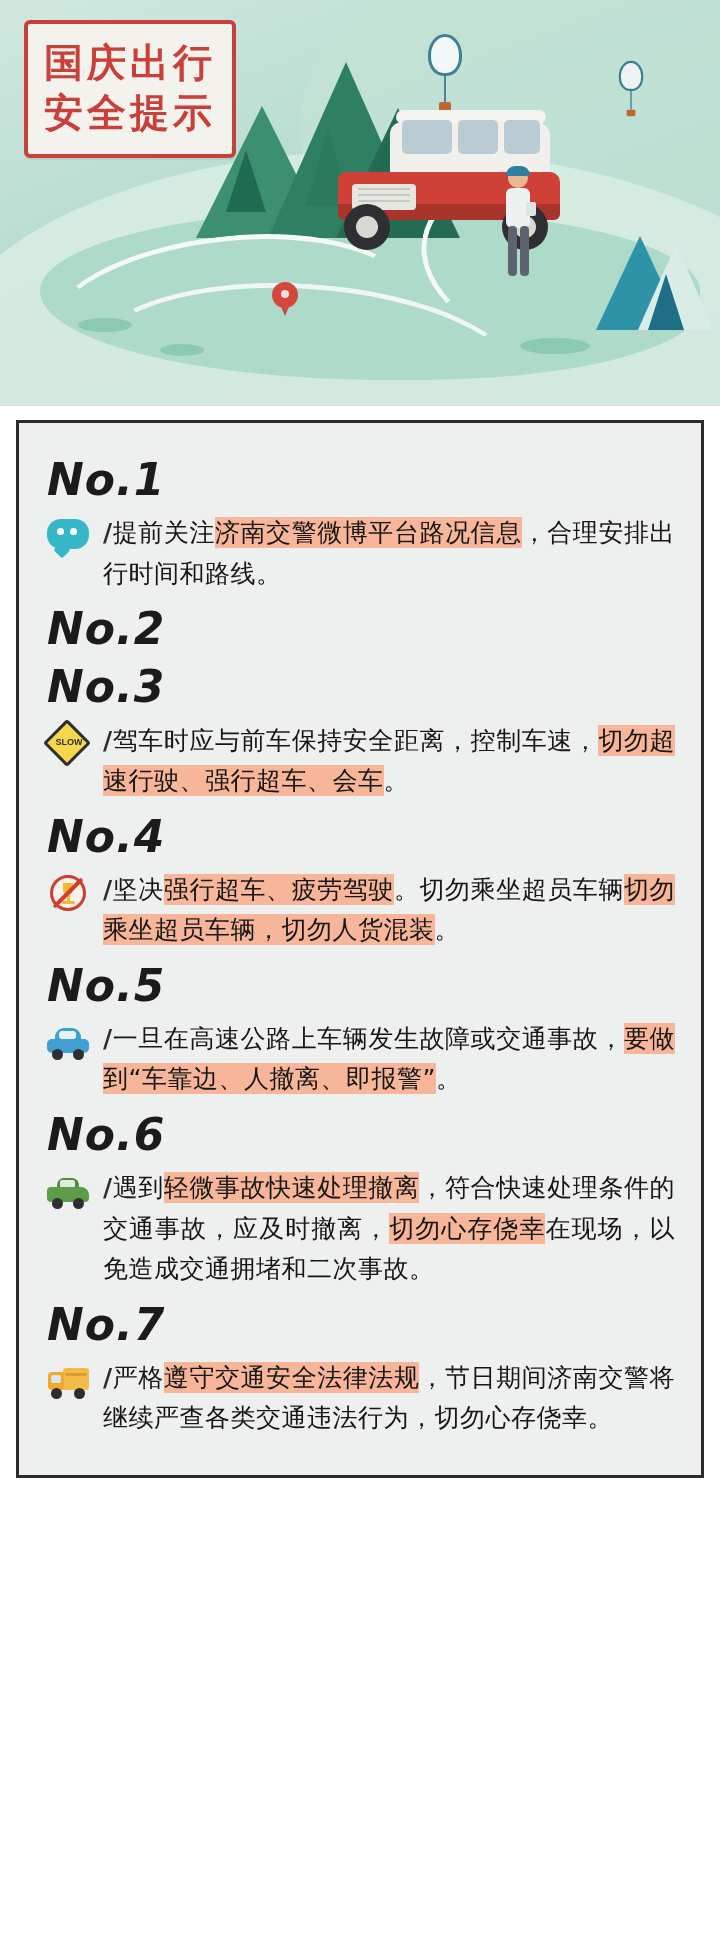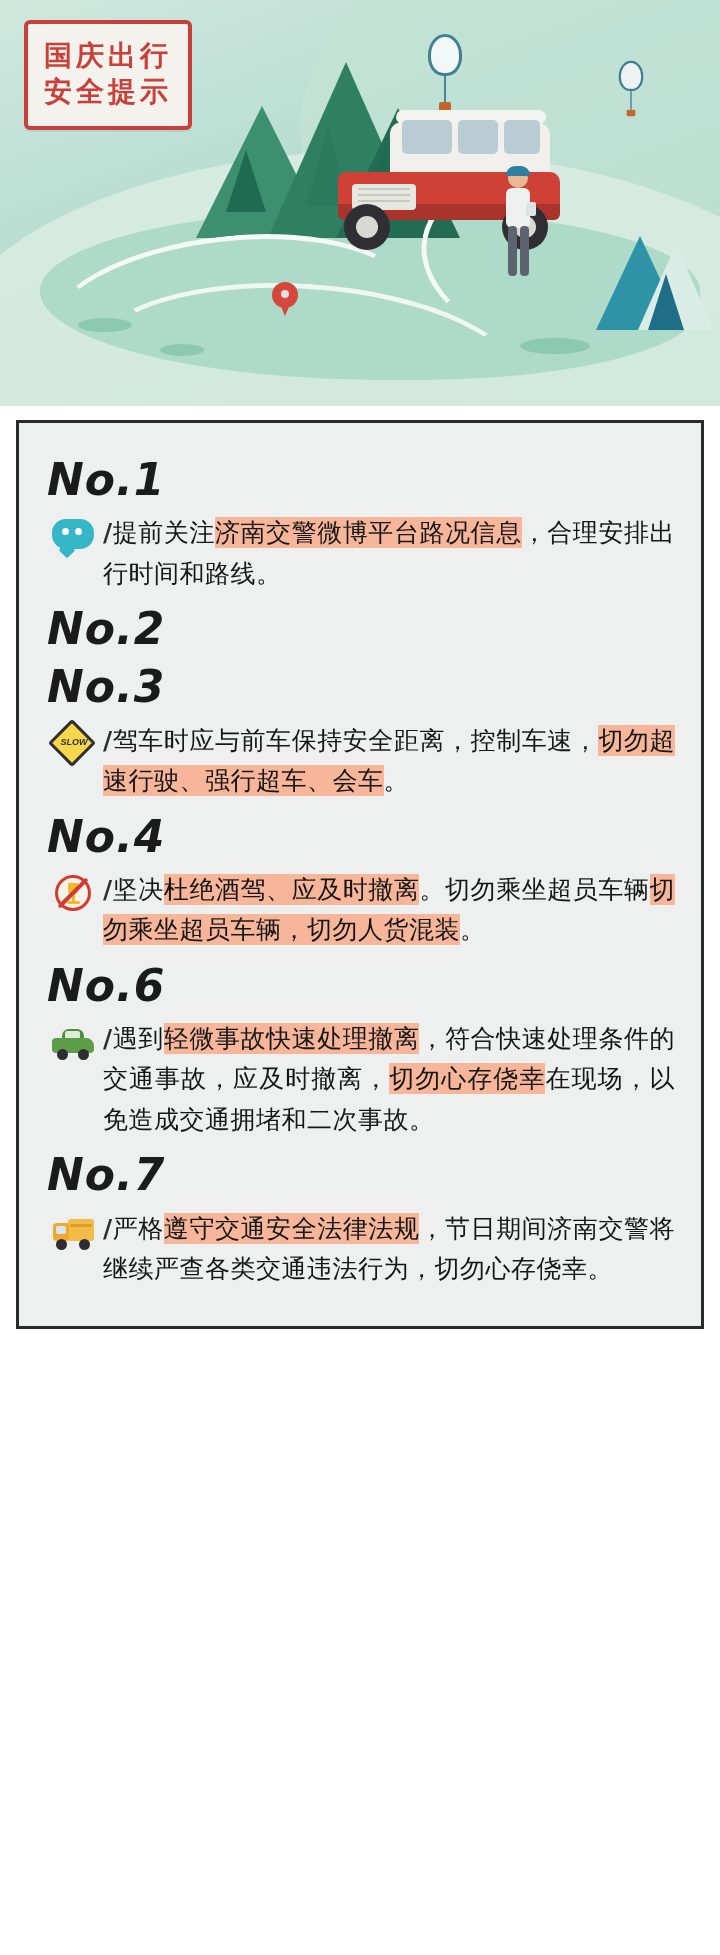--- a/index.html
+++ b/index.html
@@ -215,21 +215,21 @@
     top: 20px;
     background: #f4f2ec;
     border: 4px solid #c9403a;
     border-radius: 6px;
     padding: 14px 16px 16px 16px;
     box-shadow: 0 2px 0 rgba(0,0,0,.06);
     z-index: 5;
   }
   .title-badge .line {
     color: #c9403a;
-    font-size: 28px;
+    font-size: 39px;
     font-weight: bold;
     letter-spacing: 4px;
     line-height: 1.28;
     font-family: "DejaVu Sans", "Liberation Sans", sans-serif;
     white-space: nowrap;
   }
 
   
   .card {
     position: relative;
@@ -252,22 +252,21 @@
     line-height: 1.05;
     margin: 0 0 10px 2px;
   }
   .row { display: flex; align-items: flex-start; }
   .icon-cell {
     flex: 0 0 58px;
     width: 58px;
     padding-top: 2px;
     display: flex;
     align-items: flex-start;
-    justify-content: center;
-    font-style: italic;
+    justify-content: flex-start;
   }
   .body-cell { flex: 1 1 auto; }
   .para {
     font-family: "DejaVu Sans", "Liberation Sans", sans-serif;
     font-size: 25px;
     line-height: 1.62;
     color: #161616;
     text-align: justify;
     letter-spacing: .5px;
     margin: 0;
@@ -473,21 +472,38 @@
           <div class="icon-cell">
             <span class="ic ic-nod">
               <span class="circ"></span>
               <span class="glass"></span>
               <span class="stem"></span>
               <span class="base"></span>
               <span class="bar"></span>
             </span>
           </div>
           <div class="body-cell">
-            <p class="para"><span class="slash">/</span><span>坚决</span><span class="hl">杜绝酒驾、应及时撤离</span><span>。切勿乘坐超员车辆</span><span class="hl">切勿乘坐超员车辆，切勿人货混装</span><span>。</span></p>
+            <p class="para"><span class="slash">/</span><span>坚决</span><span class="hl">强行超车、疲劳驾驶</span><span>。切勿乘坐超员车辆</span><span class="hl">切勿乘坐超员车辆，切勿人货混装</span><span>。</span></p>
+          </div>
+        </div>
+      </div>
+      <div class="item">
+        <div class="no-head">No.5</div>
+        <div class="row">
+          <div class="icon-cell">
+            <span class="ic ic-bcar">
+              <span class="roof"></span>
+              <span class="win"></span>
+              <span class="bdy"></span>
+              <span class="wh wh-l"></span>
+              <span class="wh wh-r"></span>
+            </span>
+          </div>
+          <div class="body-cell">
+            <p class="para"><span class="slash">/</span><span>一旦在高速公路上车辆发生故障或交通事故，</span><span class="hl">要做到“车靠边、人撤离、即报警”</span><span>。</span></p>
           </div>
         </div>
       </div>
       <div class="item">
         <div class="no-head">No.6</div>
         <div class="row">
           <div class="icon-cell">
             <span class="ic ic-gcar">
               <span class="roof"></span>
               <span class="win"></span>

